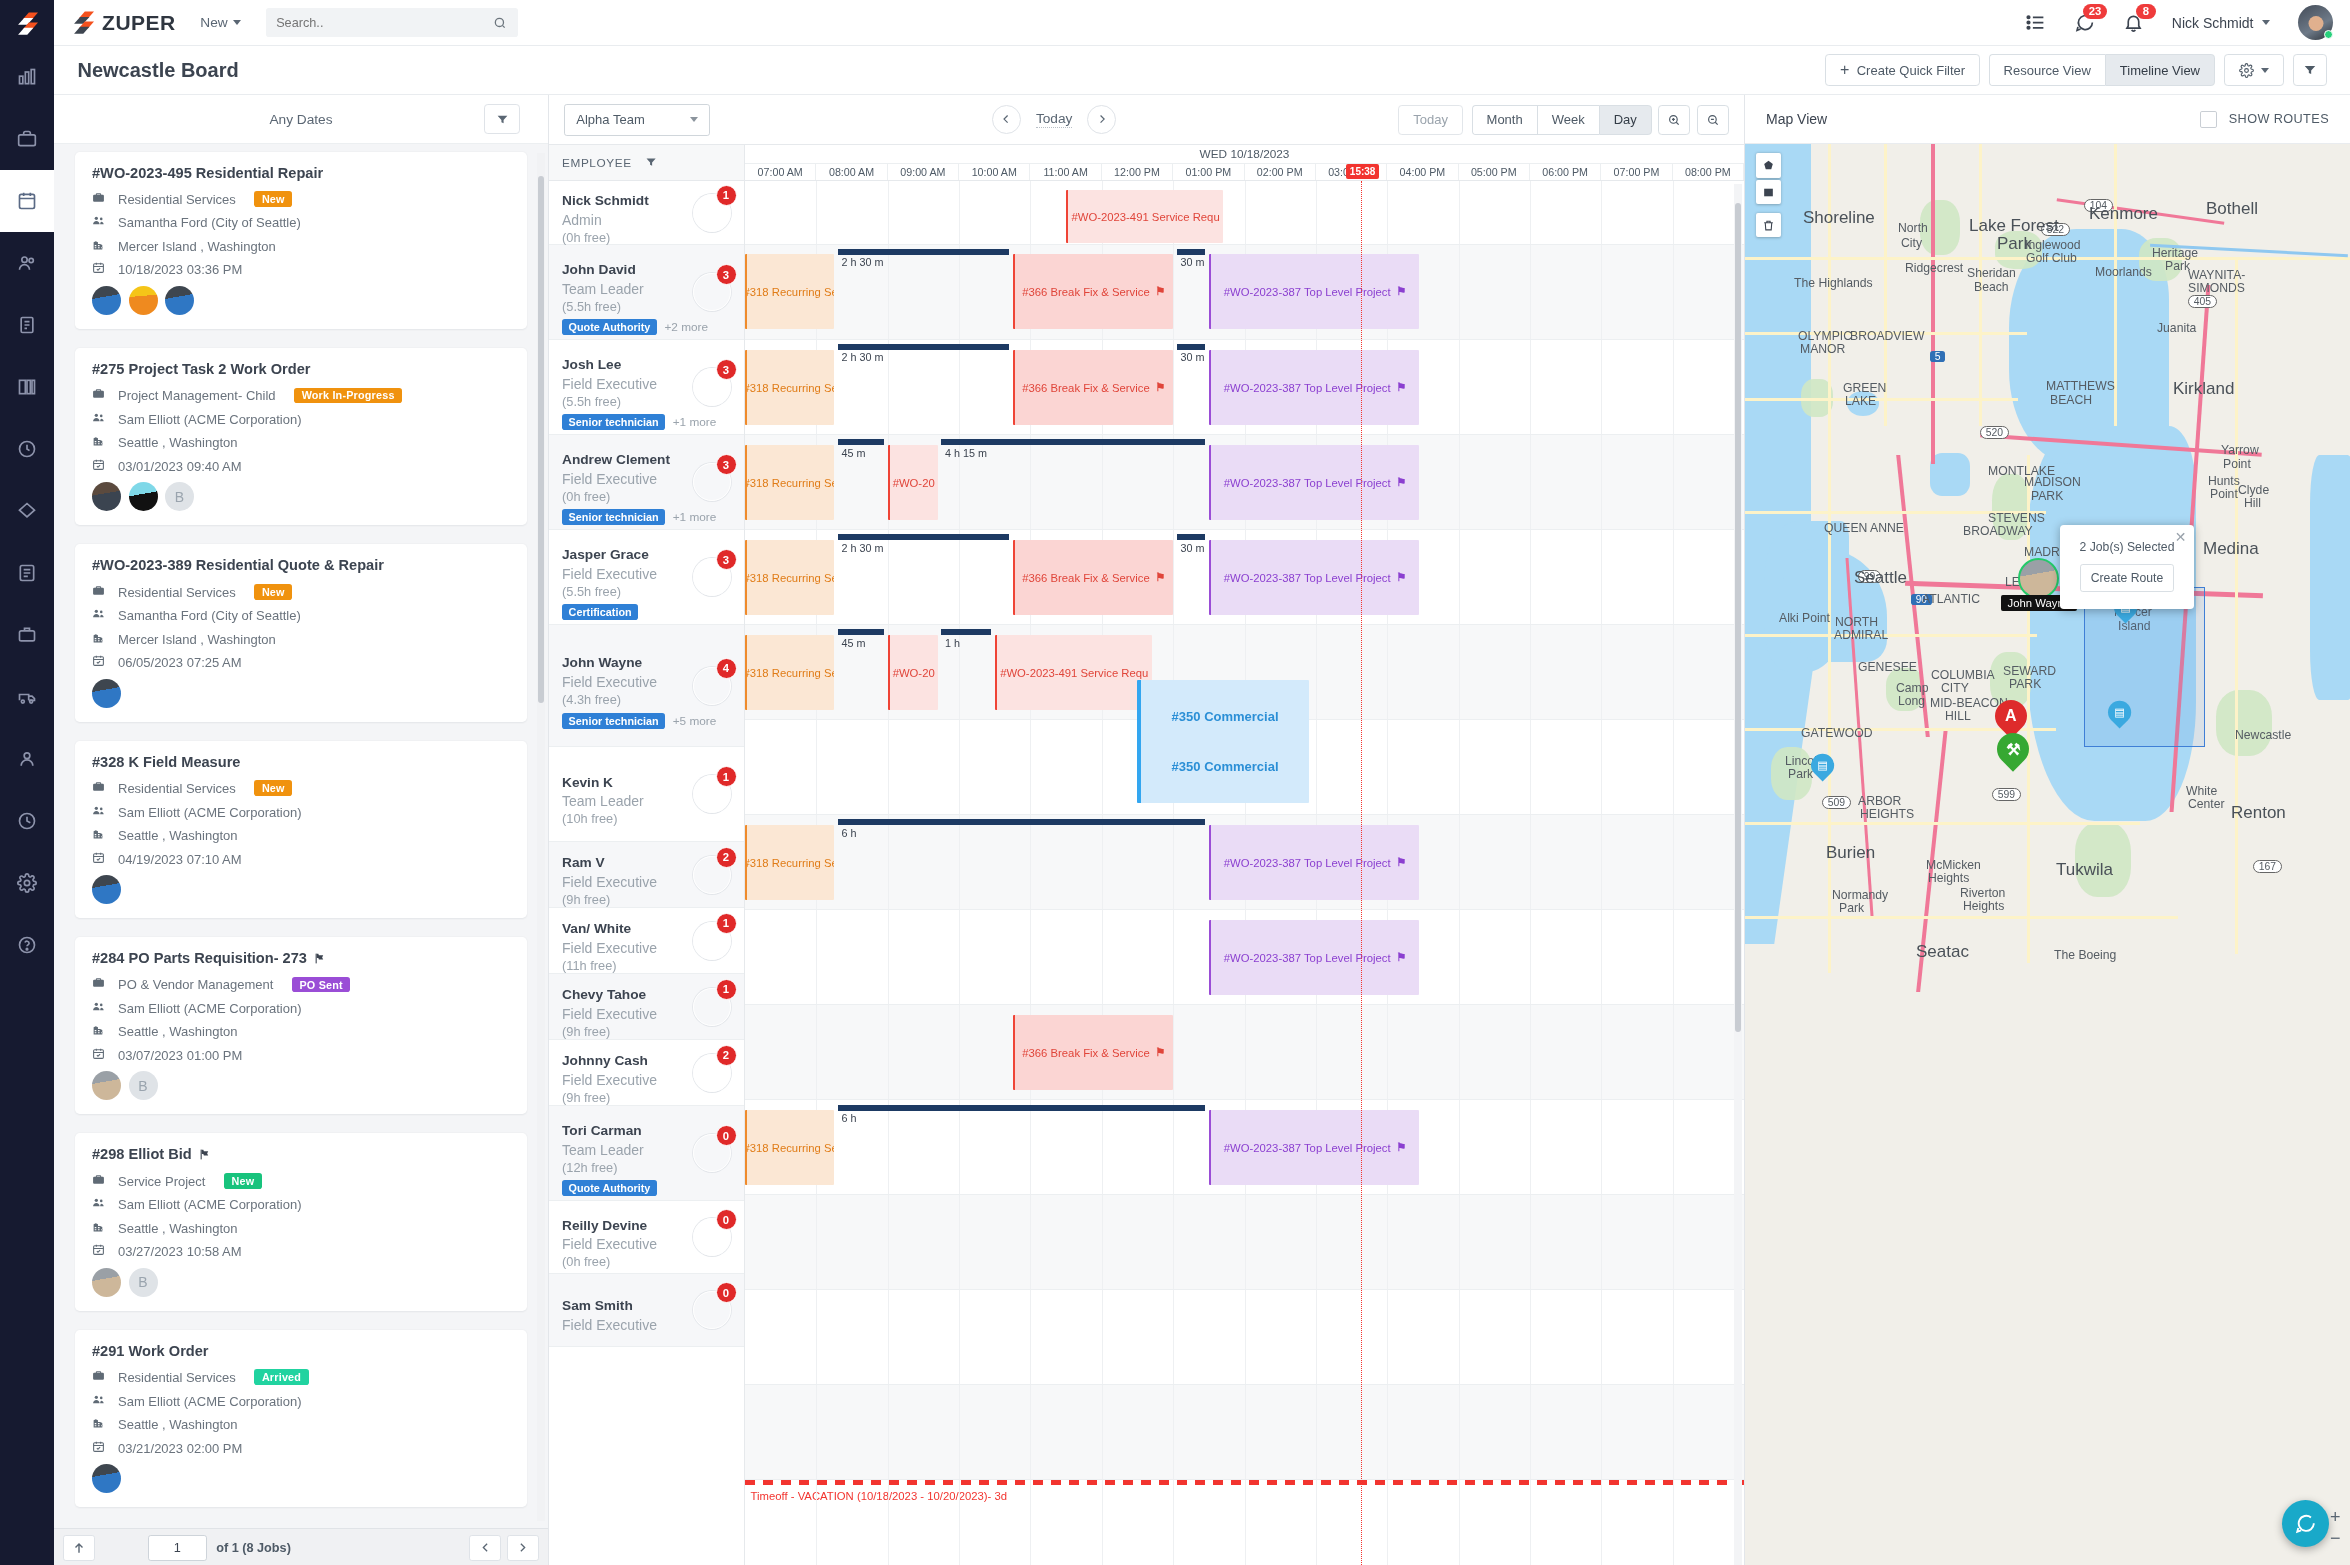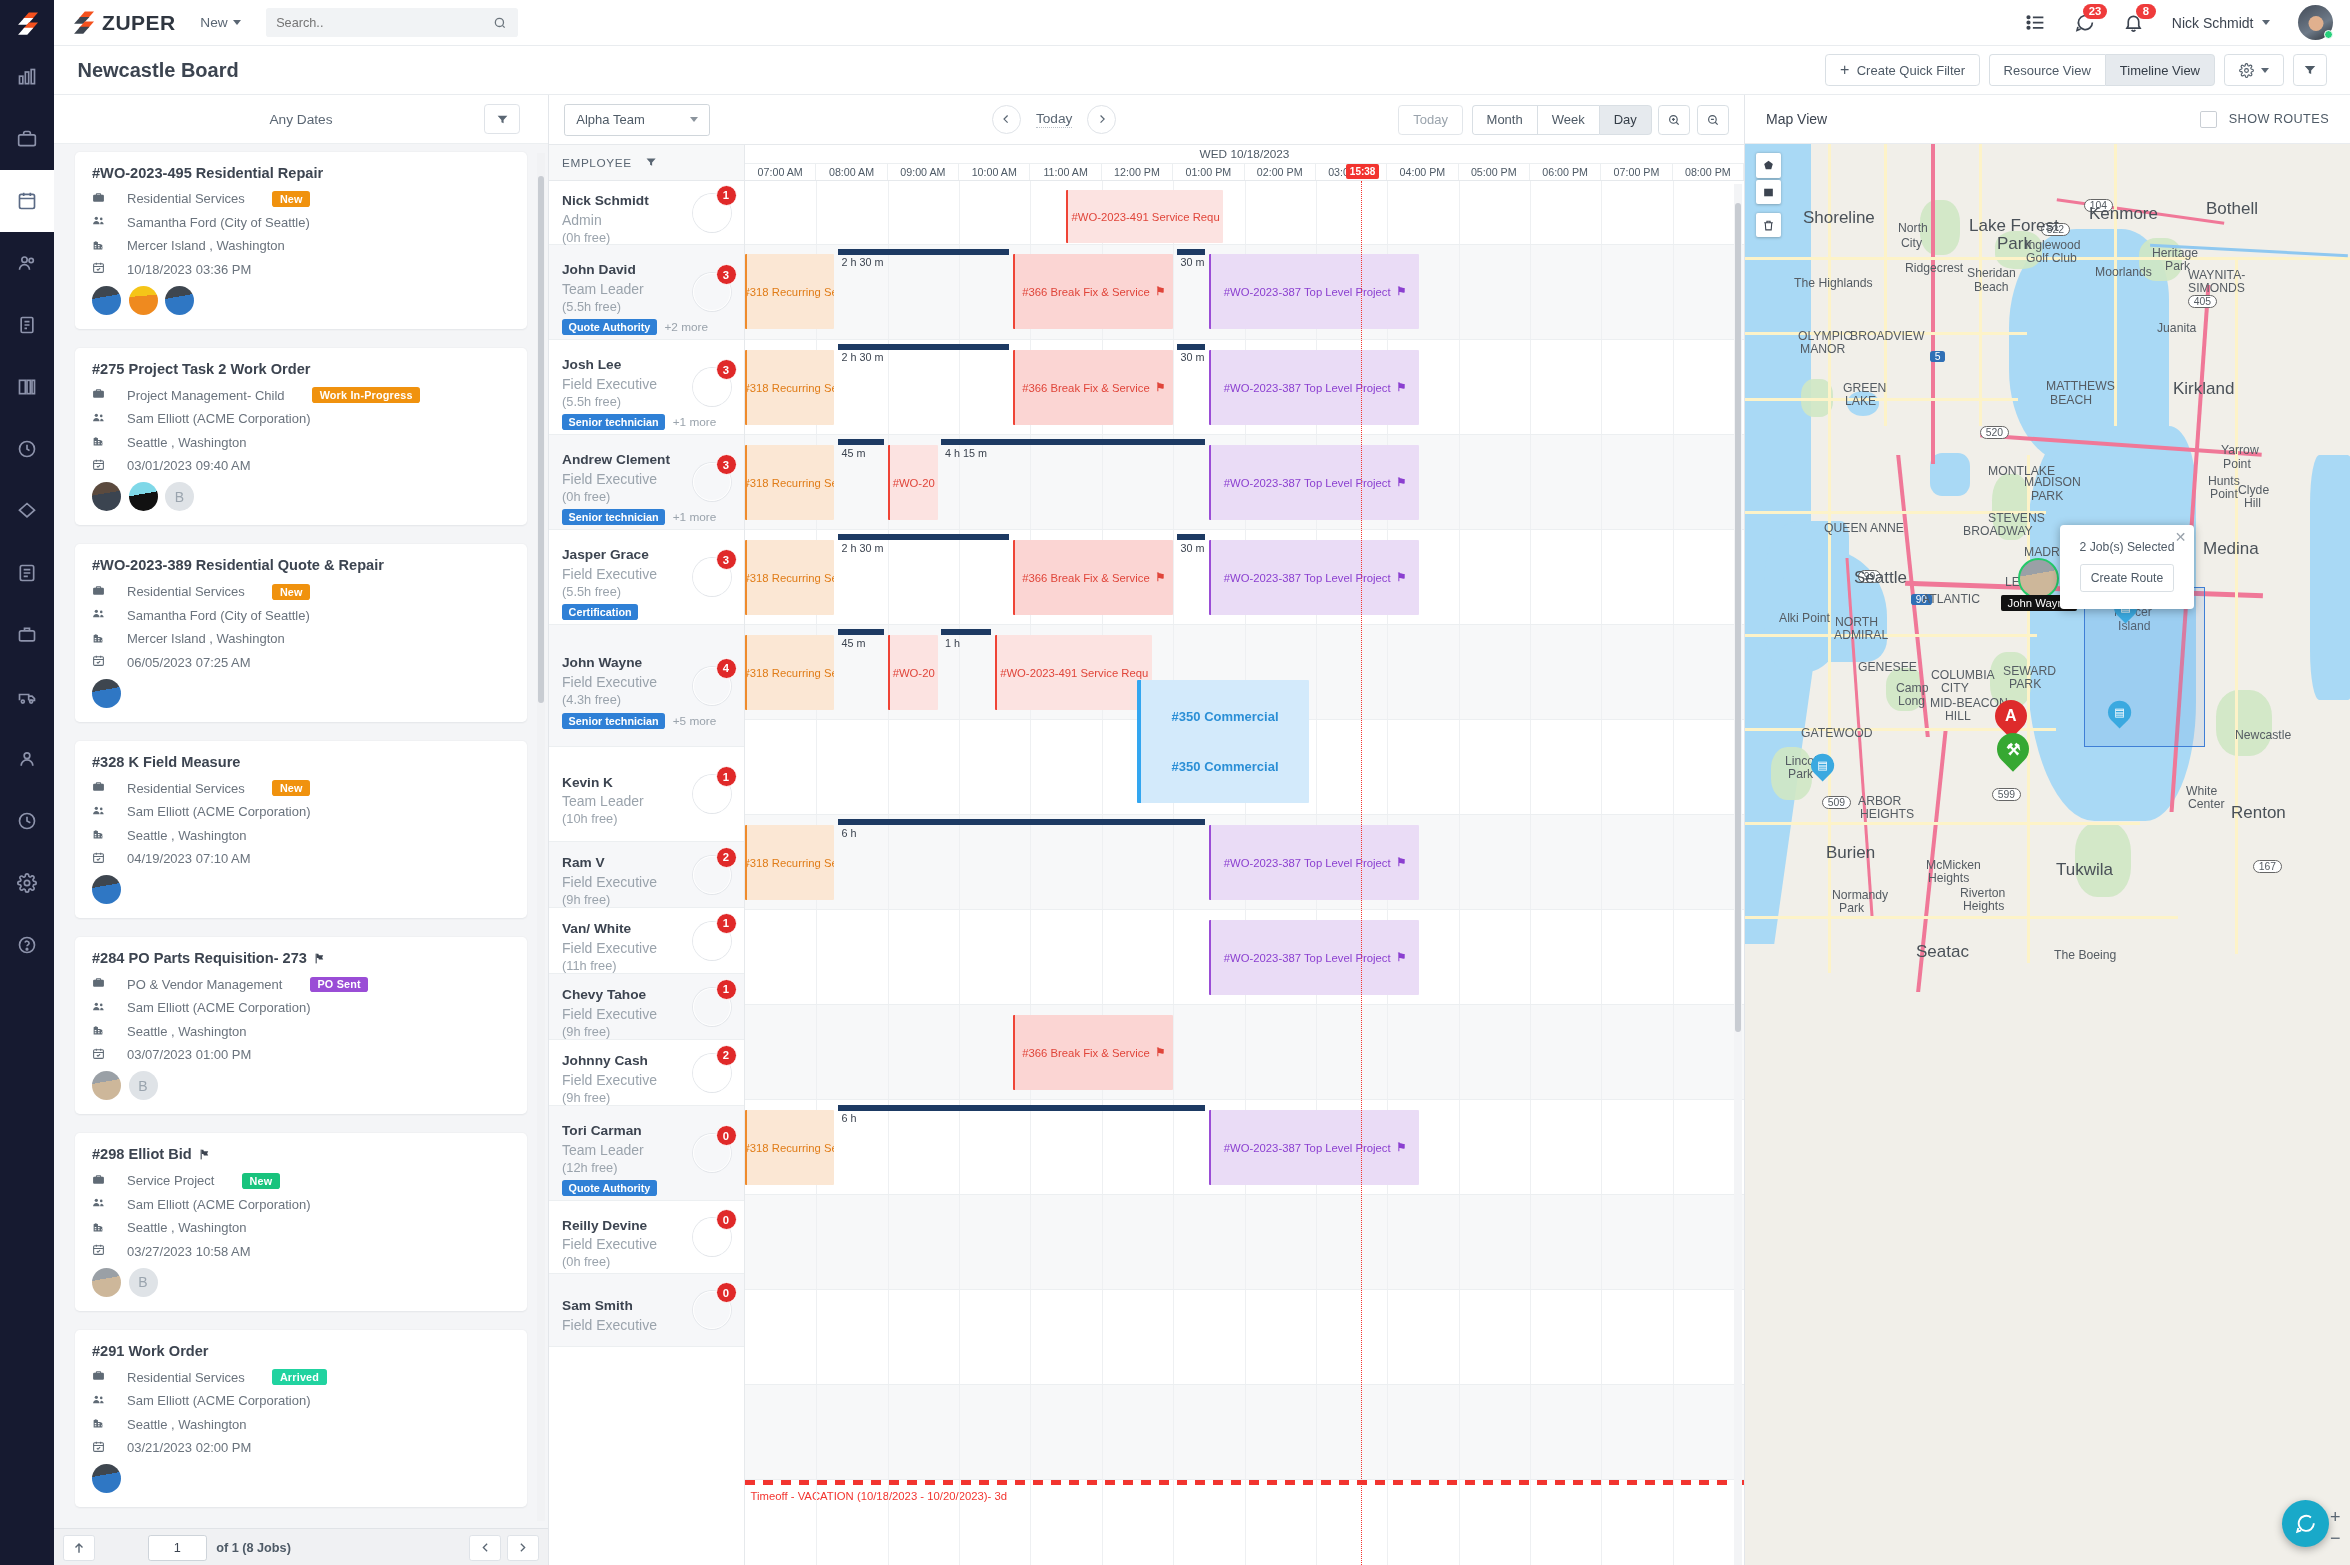--- a/index.html
+++ b/index.html
@@ -113,22 +113,22 @@
   .jobs-scroll { flex: 1; overflow: hidden; padding: 7.5px 21px 0 21px; position: relative; }
   .job-card {
     background: #fff; border-radius: 4.7px; padding: 13px 17px 14px 17px;
     margin-bottom: 19px; box-shadow: 0 0.9px 1.9px rgba(16,24,40,.07);
   }
   .job-title {
     font-size: 14.6px; font-weight: bold; color: #3c4450; margin-bottom: 10.4px;
     display: flex; align-items: center; gap: 7.5px;
   }
   .job-row {
-    font-size: 13px; color: #6a737d; display: flex; align-items: center;
-    gap: 22px; margin-bottom: 7.5px;
+    font-size: 13px; color: #6a737d; display: flex; align-items: flex-end;
+    gap: 13px; margin-bottom: 7.5px;
   }
   .job-row svg { width: 13px; height: 13px; flex: 0 0 13px; color: #5f6a75; }
   .chip {
     font-size: 10.8px; font-weight: bold; color: #fff; border-radius: 2.8px;
     padding: 1.9px 7.5px; margin-left: 5.6px; letter-spacing: 0.2px;
   }
   .chip.new { background: #f0920e; }
   .chip.wip { background: #f0920e; }
   .chip.po  { background: #9a4dd6; }
   .chip.arr { background: #21d3a0; }

